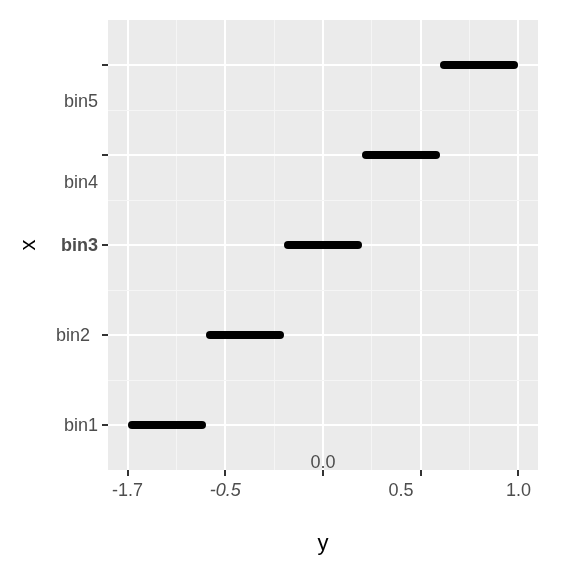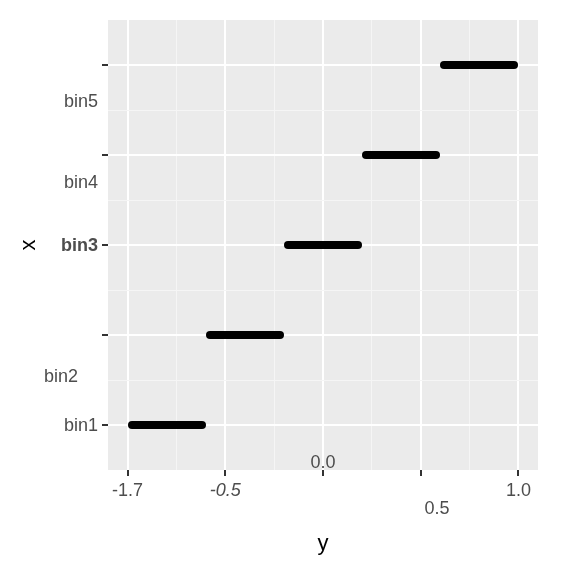--- a/index.html
+++ b/index.html
@@ -108,37 +108,37 @@
       <div class="gridline-major-h" style="top: 44px;"></div>
       <div class="bar" style="left: 19.5455px; width: 78.1818px; top: 401px; height: 8px;"></div>
       <div class="bar" style="left: 97.7273px; width: 78.1818px; top: 311px; height: 8px;"></div>
       <div class="bar" style="left: 175.909px; width: 78.1818px; top: 221px; height: 8px;"></div>
       <div class="bar" style="left: 254.091px; width: 78.1818px; top: 131px; height: 8px;"></div>
       <div class="bar" style="left: 332.273px; width: 78.1818px; top: 41px; height: 8px;"></div>
     </div>
 
   <div id="y-tick-labels">
       <div class="y-tick-label" style="top: 425px; right: 478px;">bin1</div>
-      <div class="y-tick-label" style="top: 335px; right: 498px; margin-top: 41px;">bin2</div>
+      <div class="y-tick-label" style="top: 335px; right: 486px;">bin2</div>
       <div class="y-tick-label" style="top: 245px; right: 478px; font-weight: bold;">bin3</div>
       <div class="y-tick-label" style="top: 170px; right: 478px; margin-top: 12px;">bin4</div>
       <div class="y-tick-label" style="top: 65px; right: 478px; margin-top: 36px;">bin5</div>
     </div>
   <div id="y-tick-marks">
       <div class="y-tick-mark" style="top: 424px; left: 102px;"></div>
       <div class="y-tick-mark" style="top: 334px; left: 102px;"></div>
       <div class="y-tick-mark" style="top: 244px; left: 102px;"></div>
       <div class="y-tick-mark" style="top: 154px; left: 102px;"></div>
       <div class="y-tick-mark" style="top: 64px; left: 102px;"></div>
     </div>
   <div id="x-tick-labels">
       <div class="x-tick-label" style="left: 127.545px; top: 480px;">-1.7</div>
       <div class="x-tick-label" style="left: 225.273px; top: 480px; font-style: italic;">-0.5</div>
       <div class="x-tick-label" style="left: 323px; top: 452px;">0.0</div>
-      <div class="x-tick-label" style="left: 437px; top: 480px; margin-top: 18px;">0.5</div>
+      <div class="x-tick-label" style="left: 401px; top: 480px;">0.5</div>
       <div class="x-tick-label" style="left: 518.455px; top: 480px;">1.0</div>
     </div>
   <div id="x-tick-marks">
       <div class="x-tick-mark" style="left: 126.545px; top: 470px;"></div>
       <div class="x-tick-mark" style="left: 224.273px; top: 470px;"></div>
       <div class="x-tick-mark" style="left: 322px; top: 470px;"></div>
       <div class="x-tick-mark" style="left: 419.727px; top: 470px;"></div>
       <div class="x-tick-mark" style="left: 517.455px; top: 470px;"></div>
     </div>
 

